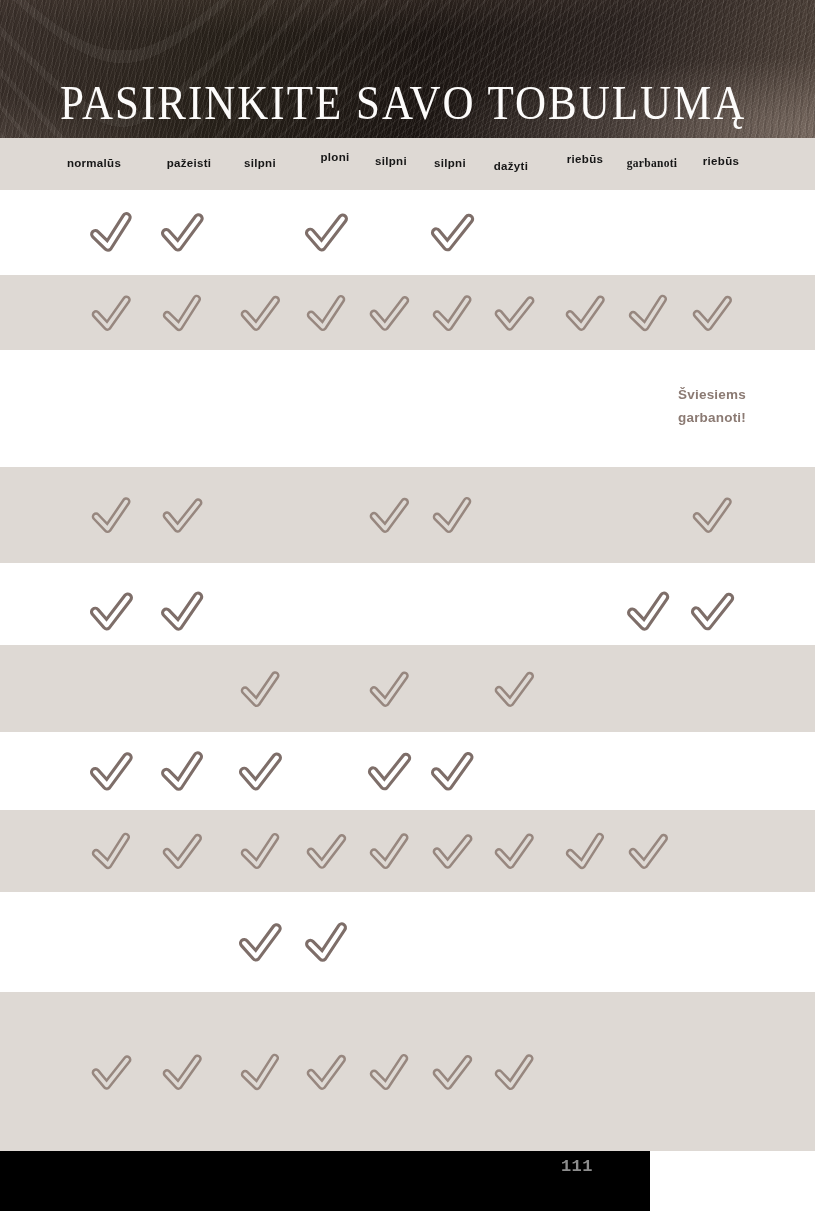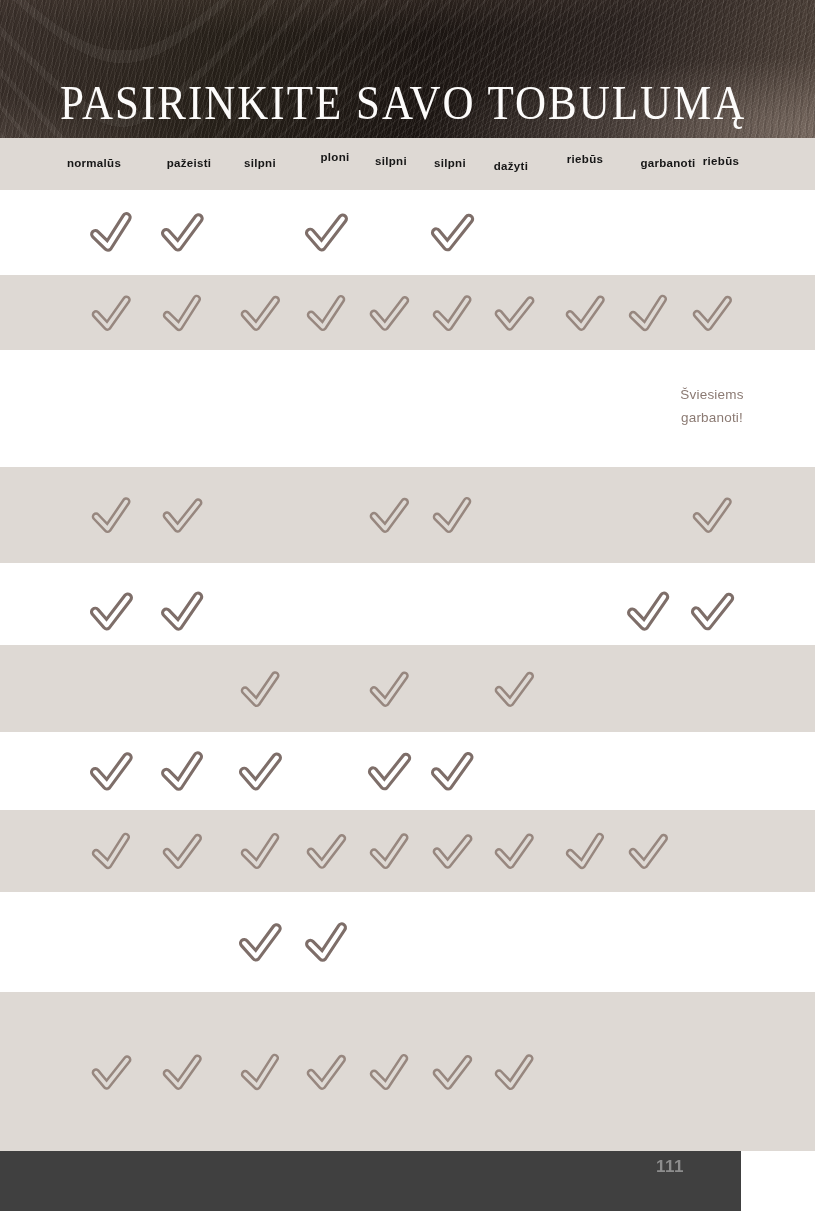--- a/index.html
+++ b/index.html
@@ -75,26 +75,26 @@
   .check{
     position:absolute;top:50%;
     transform:translate(-50%,-50%);
   }
   .check svg{display:block;}
   .note{
     position:absolute;left:712px;top:50%;
     transform:translate(-50%,-56%);
     text-align:center;
     color:#8b7a73;
-    font-size:13.5px;font-weight:400;
+    font-size:13.5px;font-weight:700;
     line-height:23px;letter-spacing:.2px;
     white-space:nowrap;
   }
   
-  .footer{position:relative;width:741px;height:60px;background:#404040;}
+  .footer{position:relative;width:650px;height:60px;background:#000000;font-family:Liberation Mono, monospace;}
   .pagenum{
     position:absolute;right:57px;top:6px;
     font-size:17px;font-weight:700;color:#8d8d8d;
     letter-spacing:.5px;
   }
 </style>
 </head>
 <body>
 
 <div class="page">
@@ -105,21 +105,21 @@
 
   <div class="cols-band">
       <span class="col-label" style="left: 94px;">normalūs</span>
       <span class="col-label" style="left: 189px;">pažeisti</span>
       <span class="col-label" style="left: 260px;">silpni</span>
       <span class="col-label" style="left: 335px; text-align: right;">ploni</span>
       <span class="col-label" style="left: 391px;">silpni</span>
       <span class="col-label" style="left: 450px;">silpni</span>
       <span class="col-label" style="left: 511px;">dažyti</span>
       <span class="col-label" style="left: 585px;">riebūs</span>
-      <span class="col-label" style="left: 668px;">garbanoti</span>
+      <span class="col-label" style="left: 652px; font-family: Liberation Serif, serif;">garbanoti</span>
       <span class="col-label" style="left: 721px;">riebūs</span>
     </div>
 
   <div class="rows">
     <div class="row r1">
         <span class="check" style="left: 111px; transform: translate(-50%, -50%) translateY(-1px) rotate(-3deg);">
           <svg width="45" height="42" viewBox="0 0 46 44">
             <path d="M6.5 23.5 L19 37 L40 7.5" fill="none" stroke="#7e6e69" stroke-width="11" stroke-linecap="round" stroke-linejoin="round"></path>
             <path d="M6.5 23.5 L19 37 L40 7.5" fill="none" stroke="#ffffff" stroke-width="4.5" stroke-linecap="round" stroke-linejoin="round"></path>
           </svg>

